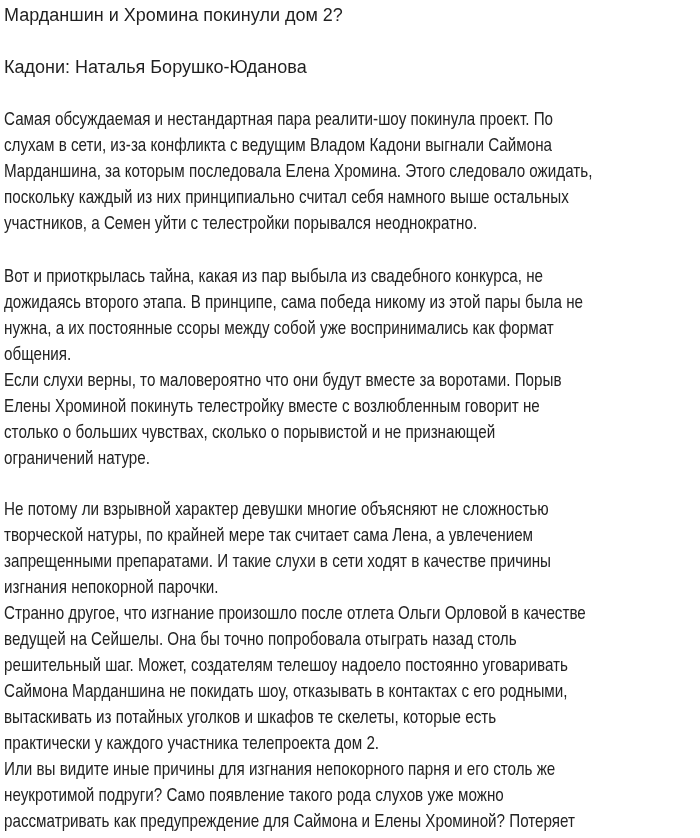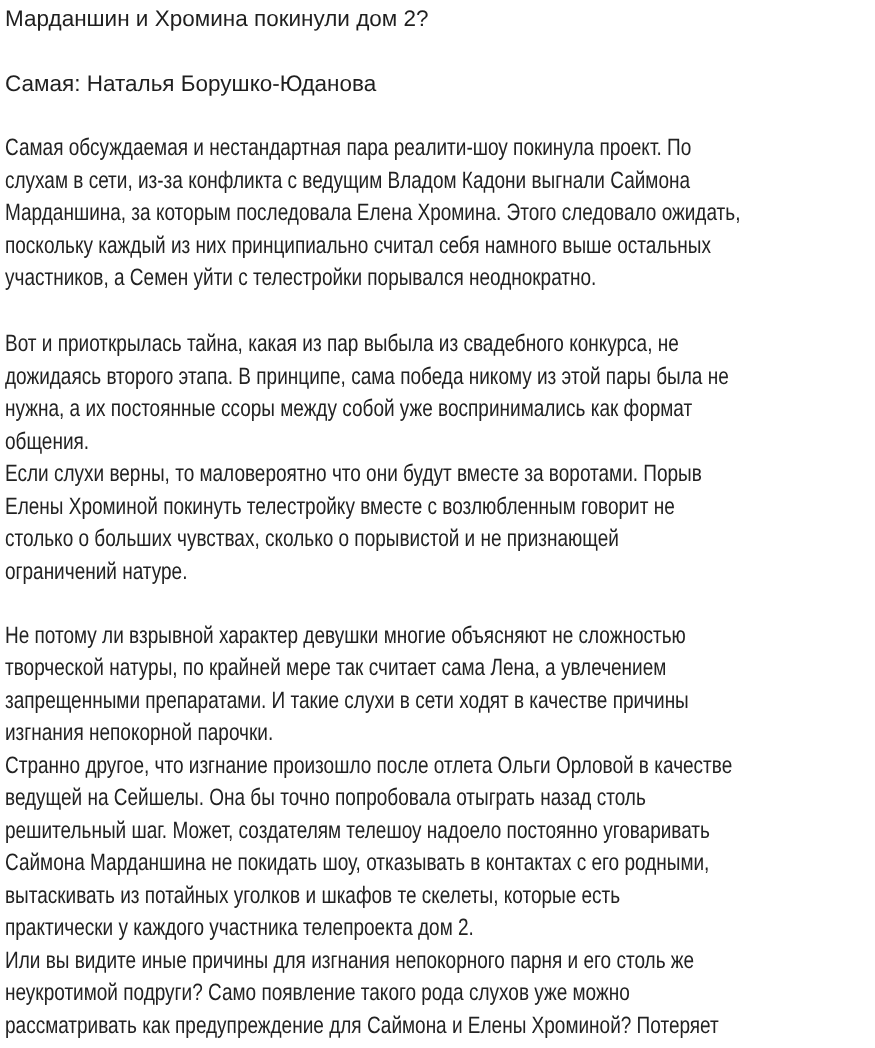--- a/index.html
+++ b/index.html
@@ -15,21 +15,21 @@
     font-family: "Liberation Sans", "DejaVu Sans", sans-serif;
     font-size: 19px; line-height: 24px; color: #222222;
     transform-origin: 0 0; transform: scaleX(0.80);
   }
 </style>
 </head>
 <body>
 
 <div class="doc">
   <div class="head-line" style="top:4px">Марданшин и Хромина покинули дом 2?</div>
-  <div class="head-line" style="top:56px">Самая: Наталья Борушко-Юданова</div>
+  <div class="head-line" style="top:56px">Кадони: Наталья Борушко-Юданова</div>
 
   <div>
     <div class="line" style="top:107px">Самая обсуждаемая и нестандартная пара реалити-шоу покинула проект. По</div>
     <div class="line" style="top:133px">слухам в сети, из-за конфликта с ведущим Владом Кадони выгнали Саймона</div>
     <div class="line" style="top:159px">Марданшина, за которым последовала Елена Хромина. Этого следовало ожидать,</div>
     <div class="line" style="top:185px">поскольку каждый из них принципиально считал себя намного выше остальных</div>
     <div class="line" style="top:211px">участников, а Семен уйти с телестройки порывался неоднократно.</div>
   </div>
 
   <div>

